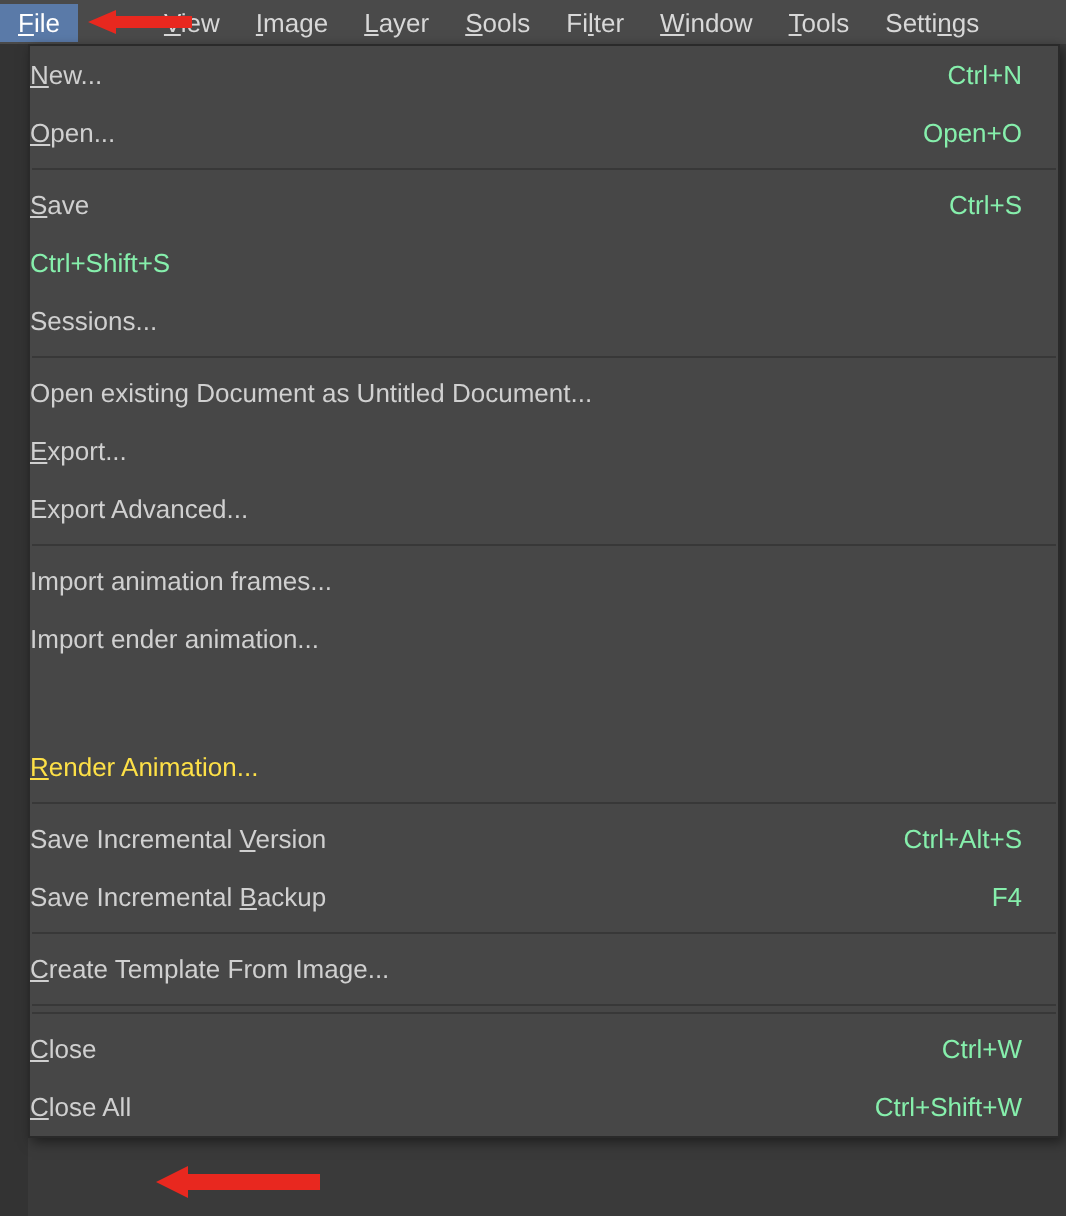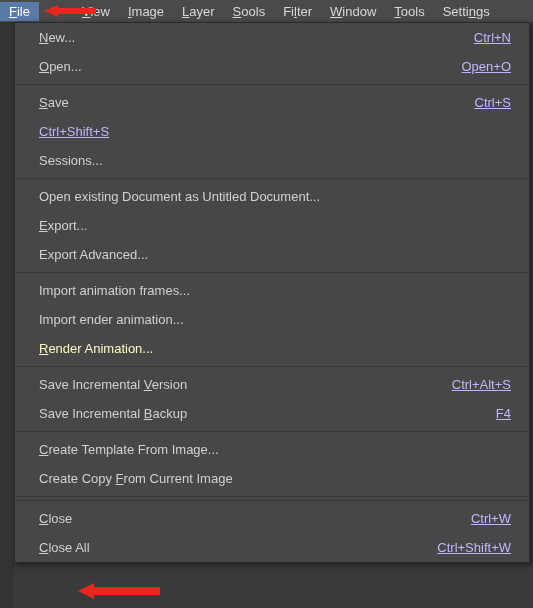--- a/index.html
+++ b/index.html
@@ -35,27 +35,26 @@
   left: 14px;
   width: 516px;
   background: #474747;
   border: 1px solid #2a2a2a;
   box-shadow: 2px 2px 6px rgba(0,0,0,0.5);
 }
 .menu-item {
   display: flex;
   align-items: center;
   height: 29px;
-  padding-left: 24px;
   padding-right: 18px;
   cursor: default;
 }
-.menu-item.disabled { color: #fef9c3; }
+.menu-item.disabled { color: #fde047; margin-top: 35px; }
 .menu-label { flex: 1; }
-.menu-shortcut { color: #c4b5fd; font-size: 13px; text-decoration: underline; }
+.menu-shortcut { color: #86efac; font-size: 13px; }
 .separator {
   height: 1px;
   background: #383838;
   margin: 3px 1px;
 }
 .submenu-arrow {
   font-size: 10px;
   color: #bbb;
 }
 .left-strip {
@@ -156,23 +155,20 @@
   <div class="menu-item">
     <span class="menu-label"><span>Save Incremental </span><span class="underline">B</span><span>ackup</span></span>
     <span class="menu-shortcut">F4</span>
   </div>
 
   <div class="separator"></div>
 
   <div class="menu-item">
     <span class="menu-label"><span class="underline">C</span><span>reate Template From Image...</span></span>
   </div>
-  <div class="menu-item">
-    <span class="menu-label"><span>Create Copy </span><span class="underline">F</span><span>rom Current Image</span></span>
-  </div>
 
   <div class="separator"></div>
 
 
   <div class="separator"></div>
 
   <div class="menu-item">
     <span class="menu-label"><span class="underline">C</span><span>lose</span></span>
     <span class="menu-shortcut">Ctrl+W</span>
   </div>

